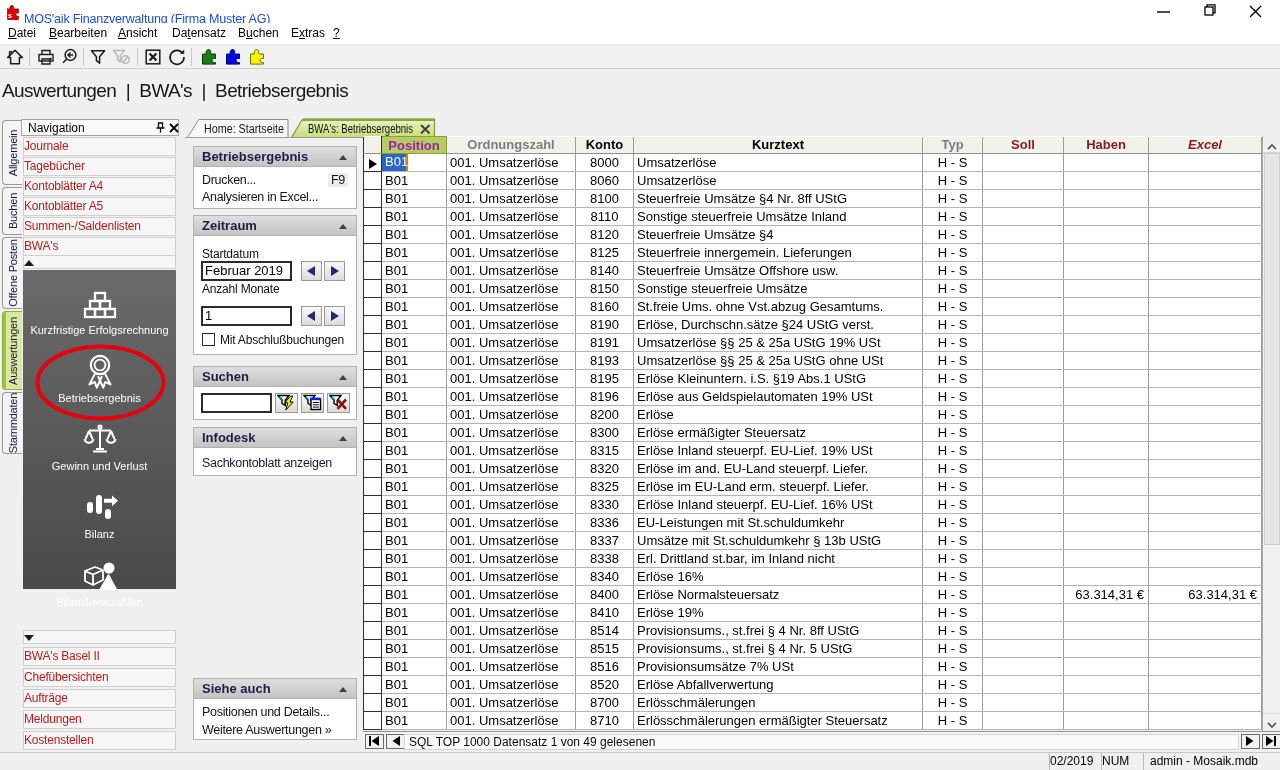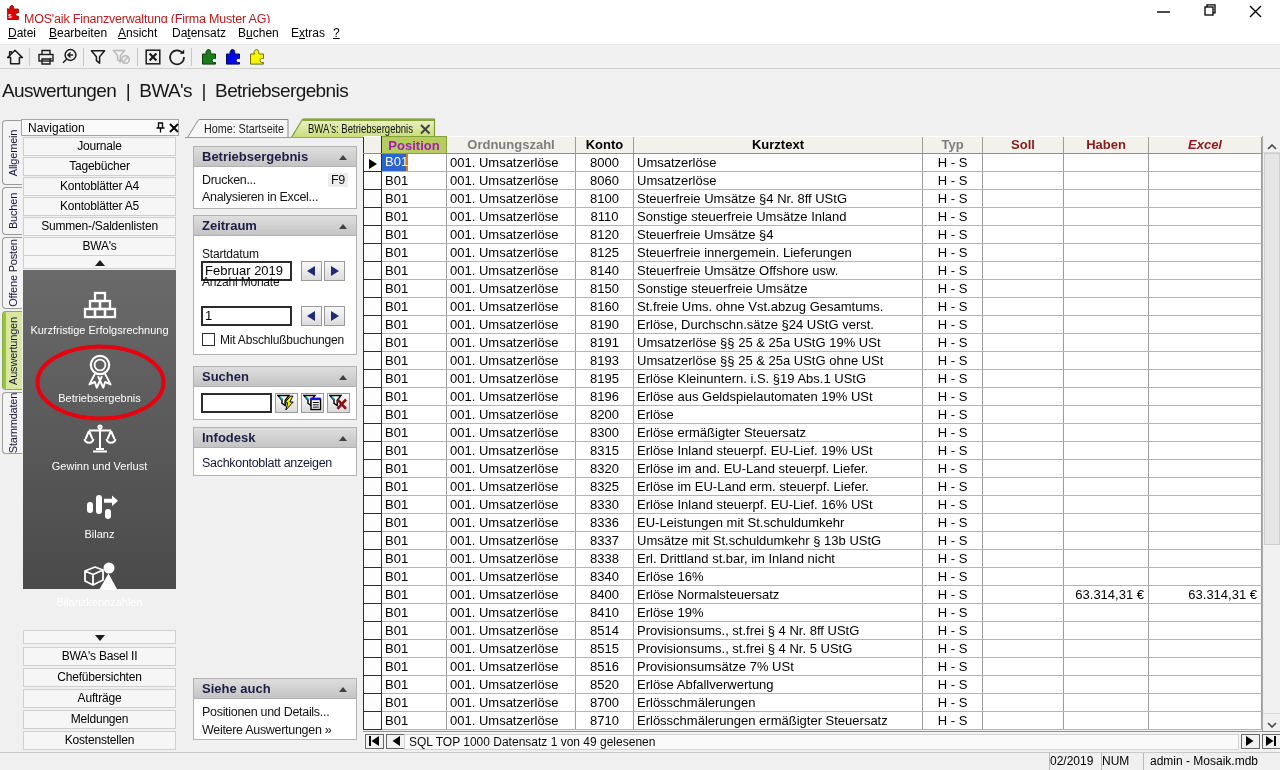--- a/index.html
+++ b/index.html
@@ -1,36 +1,36 @@
 <!DOCTYPE html>
 <html lang="de"><head><meta charset="utf-8"><title>MOS'aik Finanzverwaltung</title>
 <style>
 *{margin:0;padding:0;box-sizing:border-box}
 html,body{width:1280px;height:770px;font-family:"Liberation Sans",sans-serif;background:#f0f0f0;overflow:hidden}
 body{position:relative}
 
 #titlebar{position:absolute;left:0;top:0;width:1280px;height:23px;background:#fff}
-#titlebar .t{position:absolute;left:24px;top:12px;font-size:12.5px;color:#b91c1c;letter-spacing:-0.2px}
+#titlebar .t{position:absolute;left:24px;top:12px;font-size:12.5px;color:#1d4ed8;letter-spacing:-0.2px}
 
 #menubar{position:absolute;left:0;top:23px;width:1280px;height:21px;background:#fff;font-size:12px;color:#000}
 #menubar span{position:absolute;top:3px}
 
 #toolbar{position:absolute;left:0;top:44px;width:1280px;height:25px;background:#f1f1f1;border-top:1px solid #e8e8e8;border-bottom:1px solid #d0d0d0}
 #toolbar svg{position:absolute;top:2px}
 .tsep{position:absolute;top:3px;width:1px;height:18px;background:#c8c8c8}
 
 #heading{position:absolute;left:2px;top:80px;font-size:19px;color:#161616;letter-spacing:-0.6px}
 
 .vtab{position:absolute;left:2px;width:20px;background:#f4f4f4;border:1px solid #9a9a9a;border-right:none;border-radius:4px 0 0 4px;color:#16163a;font-size:11px;letter-spacing:-0.2px}
 .vtab div{position:absolute;left:50%;top:50%;transform:translate(-50%,-50%) rotate(-90deg);white-space:nowrap}
 .vtab.act{background:#d9e7a0;border-color:#8fae3e}
 .vtab.act:before{content:"";position:absolute;left:0;top:0;bottom:0;width:3px;background:#94c63c;border-radius:4px 0 0 4px}
 
 #navhdr{position:absolute;left:21px;top:119px;width:158px;height:17px;background:#fafafa;border:1px solid #a5a5a5;font-size:12px;color:#000}
-.navitem{position:absolute;left:23px;width:153px;height:19px;background:#f6f6f6;border:1px solid #cfcfcf;font-size:12px;color:#000000;text-align:center;line-height:17px;letter-spacing:-0.2px}
+.navitem{position:absolute;left:23px;width:153px;height:19px;background:#f6f6f6;border:1px solid #cfcfcf;font-size:12px;color:#b91c1c;text-align:left;line-height:17px;letter-spacing:-0.2px}
 #darkpanel{position:absolute;left:23px;top:270px;width:153px;height:319px;background:linear-gradient(#6a6a6a,#4a4a4a)}
 .dlabel{position:absolute;width:153px;text-align:center;color:#fff;font-size:11px}
 .dicon{position:absolute;left:0;width:153px;text-align:center}
 
 .box{position:absolute;left:193px;width:164px;background:#fff;border:1px solid #b2b2b2}
 .boxhdr{height:20px;background:linear-gradient(#dedede,#c4c4c4);border-bottom:1px solid #b2b2b2;font-size:13px;font-weight:bold;color:#1d1d45;line-height:20px;padding-left:8px;position:relative}
 .boxhdr:after{content:"";position:absolute;right:9px;top:8px;border-left:4px solid transparent;border-right:4px solid transparent;border-bottom:5px solid #404040}
 .bi{font-size:12.5px;color:#141414;padding-left:8px;letter-spacing:-0.3px}
 .lbl{position:absolute;font-size:12px;color:#101010;letter-spacing:-0.2px}
 .inp{position:absolute;background:#fff;border:2px solid #2b2b2b;font-size:13px;color:#000;padding:0 2px;line-height:16px}
@@ -238,21 +238,21 @@
 <div class="box" style="top:215px;height:140px">
  <div class="boxhdr">Zeitraum</div>
  <div class="lbl" style="left:8px;top:31px">Startdatum</div>
  <div class="inp" style="left:7px;top:45px;width:91px;height:20px">Februar 2019</div>
  <div class="spin" style="left:107px;top:45px"><svg width="9" height="10" viewBox="0 0 9 10">
         <path d="M8 0 L0 5 L8 10 Z" fill="#1f2a72"></path>
       </svg></div>
  <div class="spin" style="left:130px;top:45px"><svg width="9" height="10" viewBox="0 0 9 10">
         <path d="M1 0 L9 5 L1 10 Z" fill="#1f2a72"></path>
       </svg></div>
- <div class="lbl" style="left:8px;top:59px">Anzahl Monate</div>
+ <div class="lbl" style="left:8px;top:66px">Anzahl Monate</div>
  <div class="inp" style="left:7px;top:90px;width:91px;height:20px">1</div>
  <div class="spin" style="left:107px;top:90px"><svg width="9" height="10" viewBox="0 0 9 10">
         <path d="M8 0 L0 5 L8 10 Z" fill="#1f2a72"></path>
       </svg></div>
  <div class="spin" style="left:130px;top:90px"><svg width="9" height="10" viewBox="0 0 9 10">
         <path d="M1 0 L9 5 L1 10 Z" fill="#1f2a72"></path>
       </svg></div>
  <div style="position:absolute;left:8px;top:117px;width:13px;height:13px;background:#fff;border:1px solid #2b2b2b"></div>
  <div class="lbl" style="left:26px;top:117px">Mit Abschlußbuchungen</div>
 </div>

